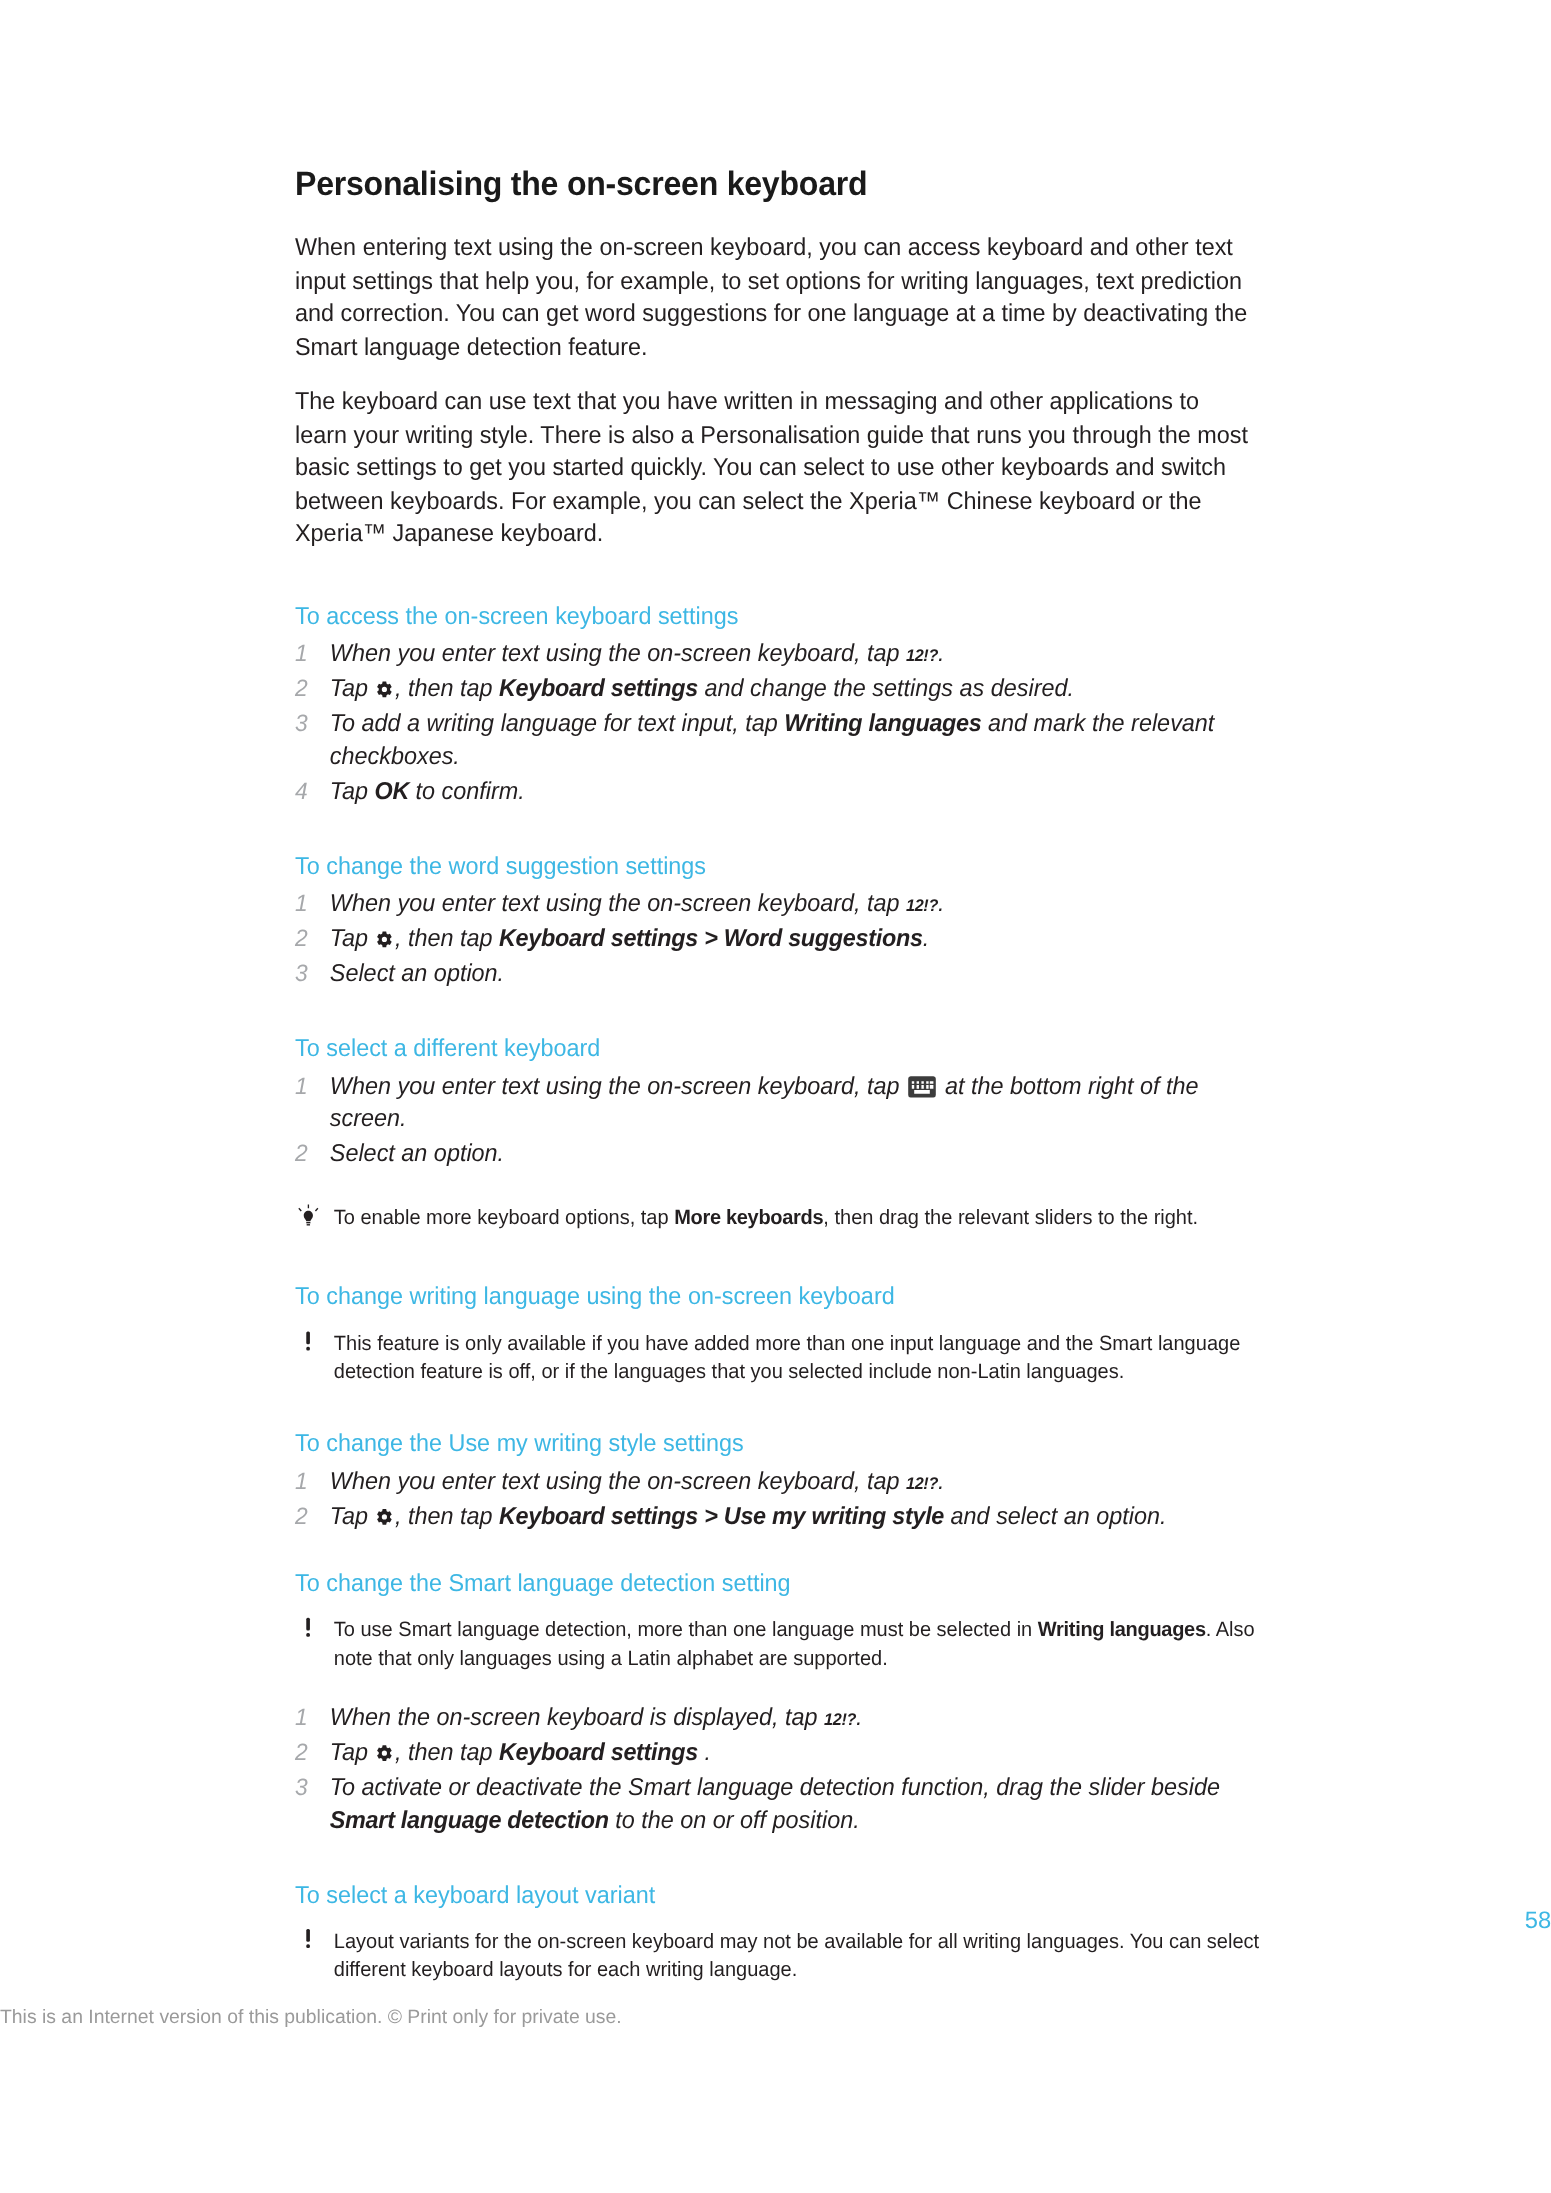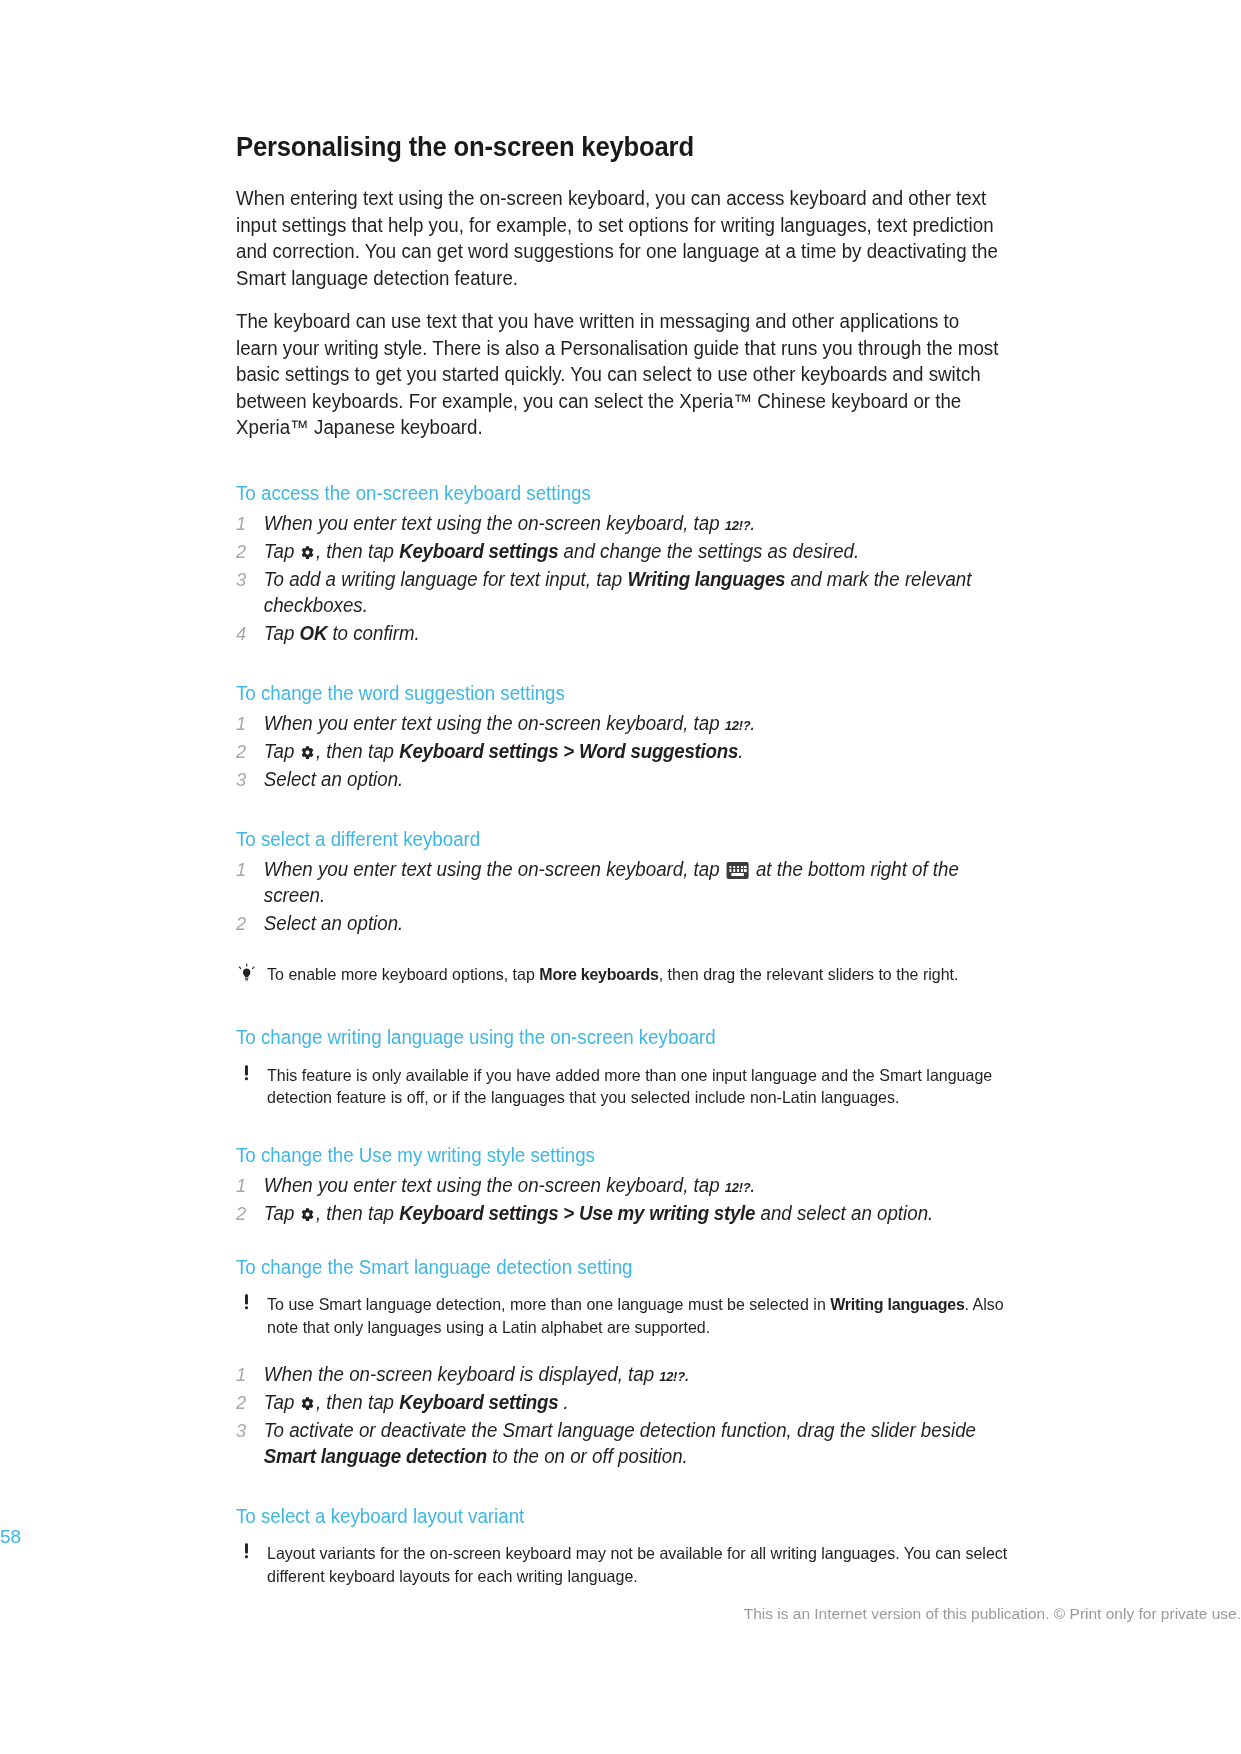--- a/index.html
+++ b/index.html
@@ -180,30 +180,30 @@
     letter-spacing: 0px;
     vertical-align: 0px;
   }
 
   
   .page-number {
     position: absolute;
     left: 0;
     top: 1526px;
     width: 1241px;
-    text-align: left;
+    text-align: right;
     font-size: 19px;
     color: #3db7e4;
   }
   .footer-note {
     position: absolute;
     left: 0;
     top: 1605px;
     width: 1241px;
-    text-align: right;
+    text-align: left;
     font-size: 15.5px;
     color: #9a9a9a;
   }
 </style>
 </head>
 <body>
 
 <div class="page">
   <div class="content">
 

